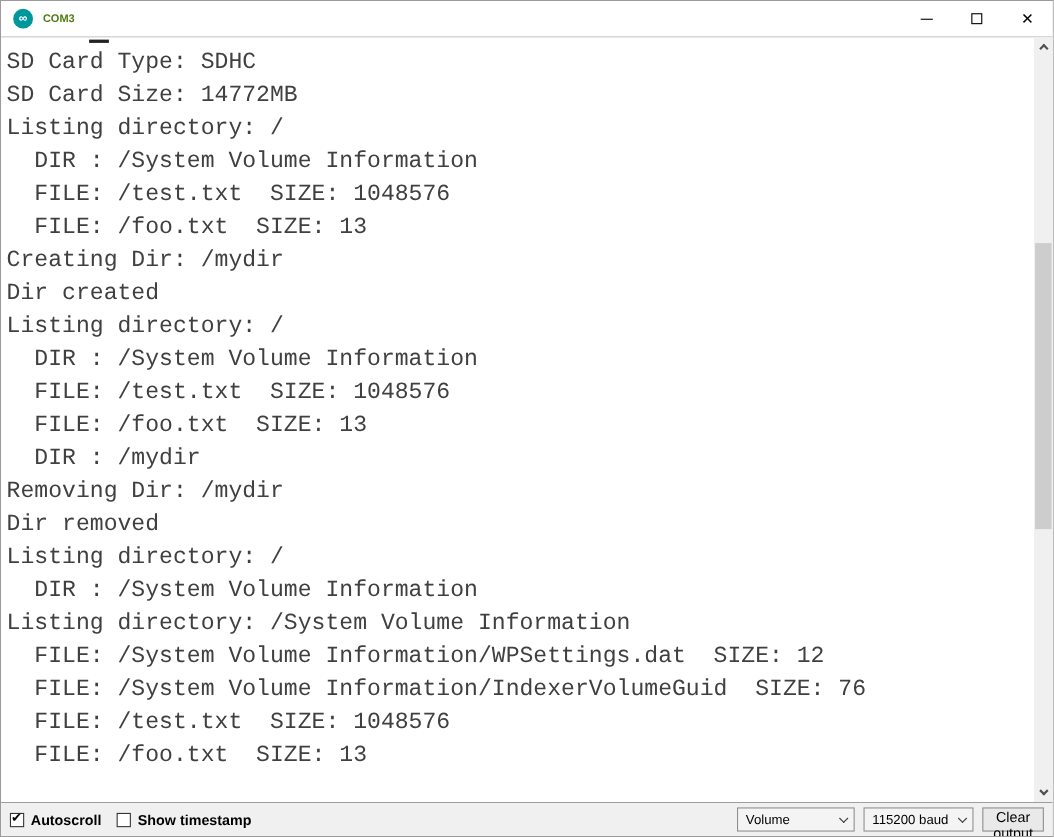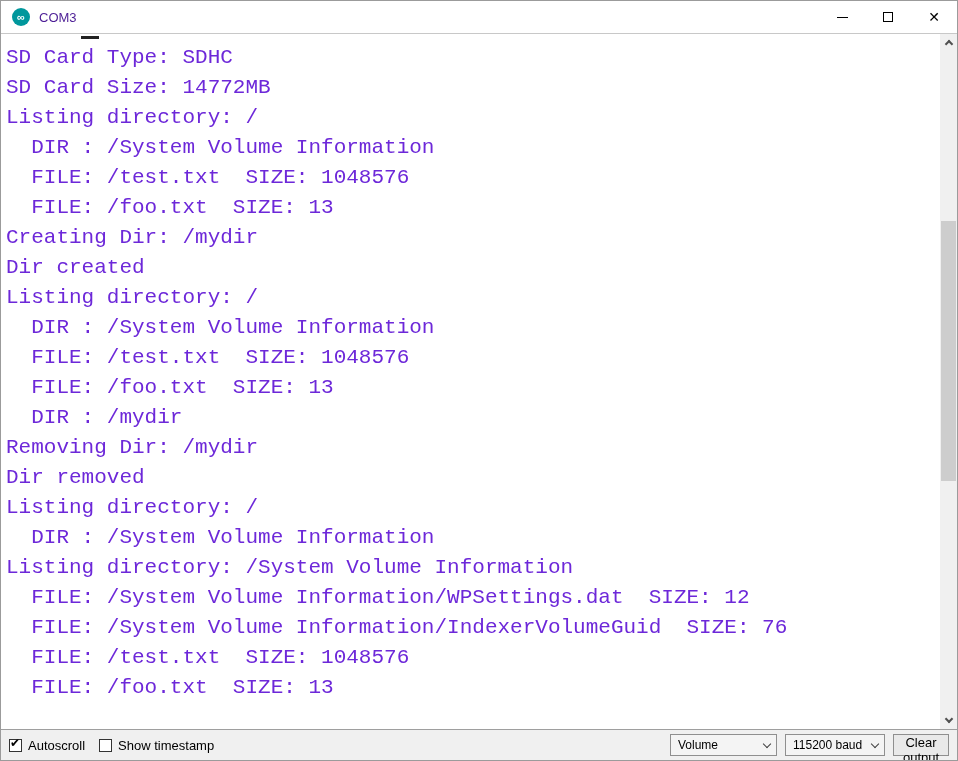--- a/index.html
+++ b/index.html
@@ -22,21 +22,21 @@
   }
   .app-icon {
     width: 18px; height: 18px; margin-left: 11px;
     border-radius: 50%;
     background: #00979C;
     color: #ffffff;
     display: flex; align-items: center; justify-content: center;
     font-size: 11px; font-weight: bold; line-height: 1;
   }
   .title-text {
-    margin-left: 9px; font-size: 13px; color: #4c1d95;
+    margin-left: 9px; font-size: 10px; color: #4d7c0f; font-weight: bold;
   }
   .win-controls { margin-left: auto; display: flex; height: 100%; }
   .win-btn {
     width: 46px; height: 100%;
     display: flex; align-items: center; justify-content: center;
     background: transparent; border: 0; cursor: default;
   }
   .glyph-min { width: 11px; height: 0; border-bottom: 1px solid #000; display: block; }
   .glyph-max { width: 10px; height: 10px; border: 1px solid #000; display: block; }
   .glyph-close { font-size: 14px; color: #000; line-height: 1; }
@@ -73,21 +73,21 @@
   .output-area {
     flex: 1 1 auto;
     position: relative;
     background: #ffffff;
     border-top: 1px solid #c8c8c8;
     overflow: hidden;
   }
   .serial-pre {
     font-family: "Liberation Mono", "DejaVu Sans Mono", monospace;
     font-size: 21px; line-height: 30px;
-    color: #6d28d9;
+    color: #404040;
     padding: 9px 32px 0 5px;
     white-space: pre;
   }
   .clipped-fragment {
     position: absolute; left: 80px; top: 2px;
     width: 18px; height: 3px; background: #222222;
   }
 
   
   .scrollbar {
@@ -130,21 +130,21 @@
     position: relative;
     display: inline-block;
     flex: 0 0 13px;
   }
   .checkbox .check {
     display: none;
     position: absolute; left: 0px; top: -3px;
     font-size: 12px; color: #000000; line-height: 1;
   }
   .checkbox.checked .check { display: block; }
-  .chk-label { margin-left: 6px; }
+  .chk-label { margin-left: 6px; font-weight: bold; }
   .sb-spacer { flex: 1; }
   .combo {
     height: 22px; background: #f4f4f4;
     border: 1px solid #8f8f8f;
     display: flex; align-items: center;
     font-size: 12px; color: #000000;
     padding: 0 6px 0 7px;
     margin-left: 8px; cursor: default;
   }
   .combo-newline { width: 107px; }

